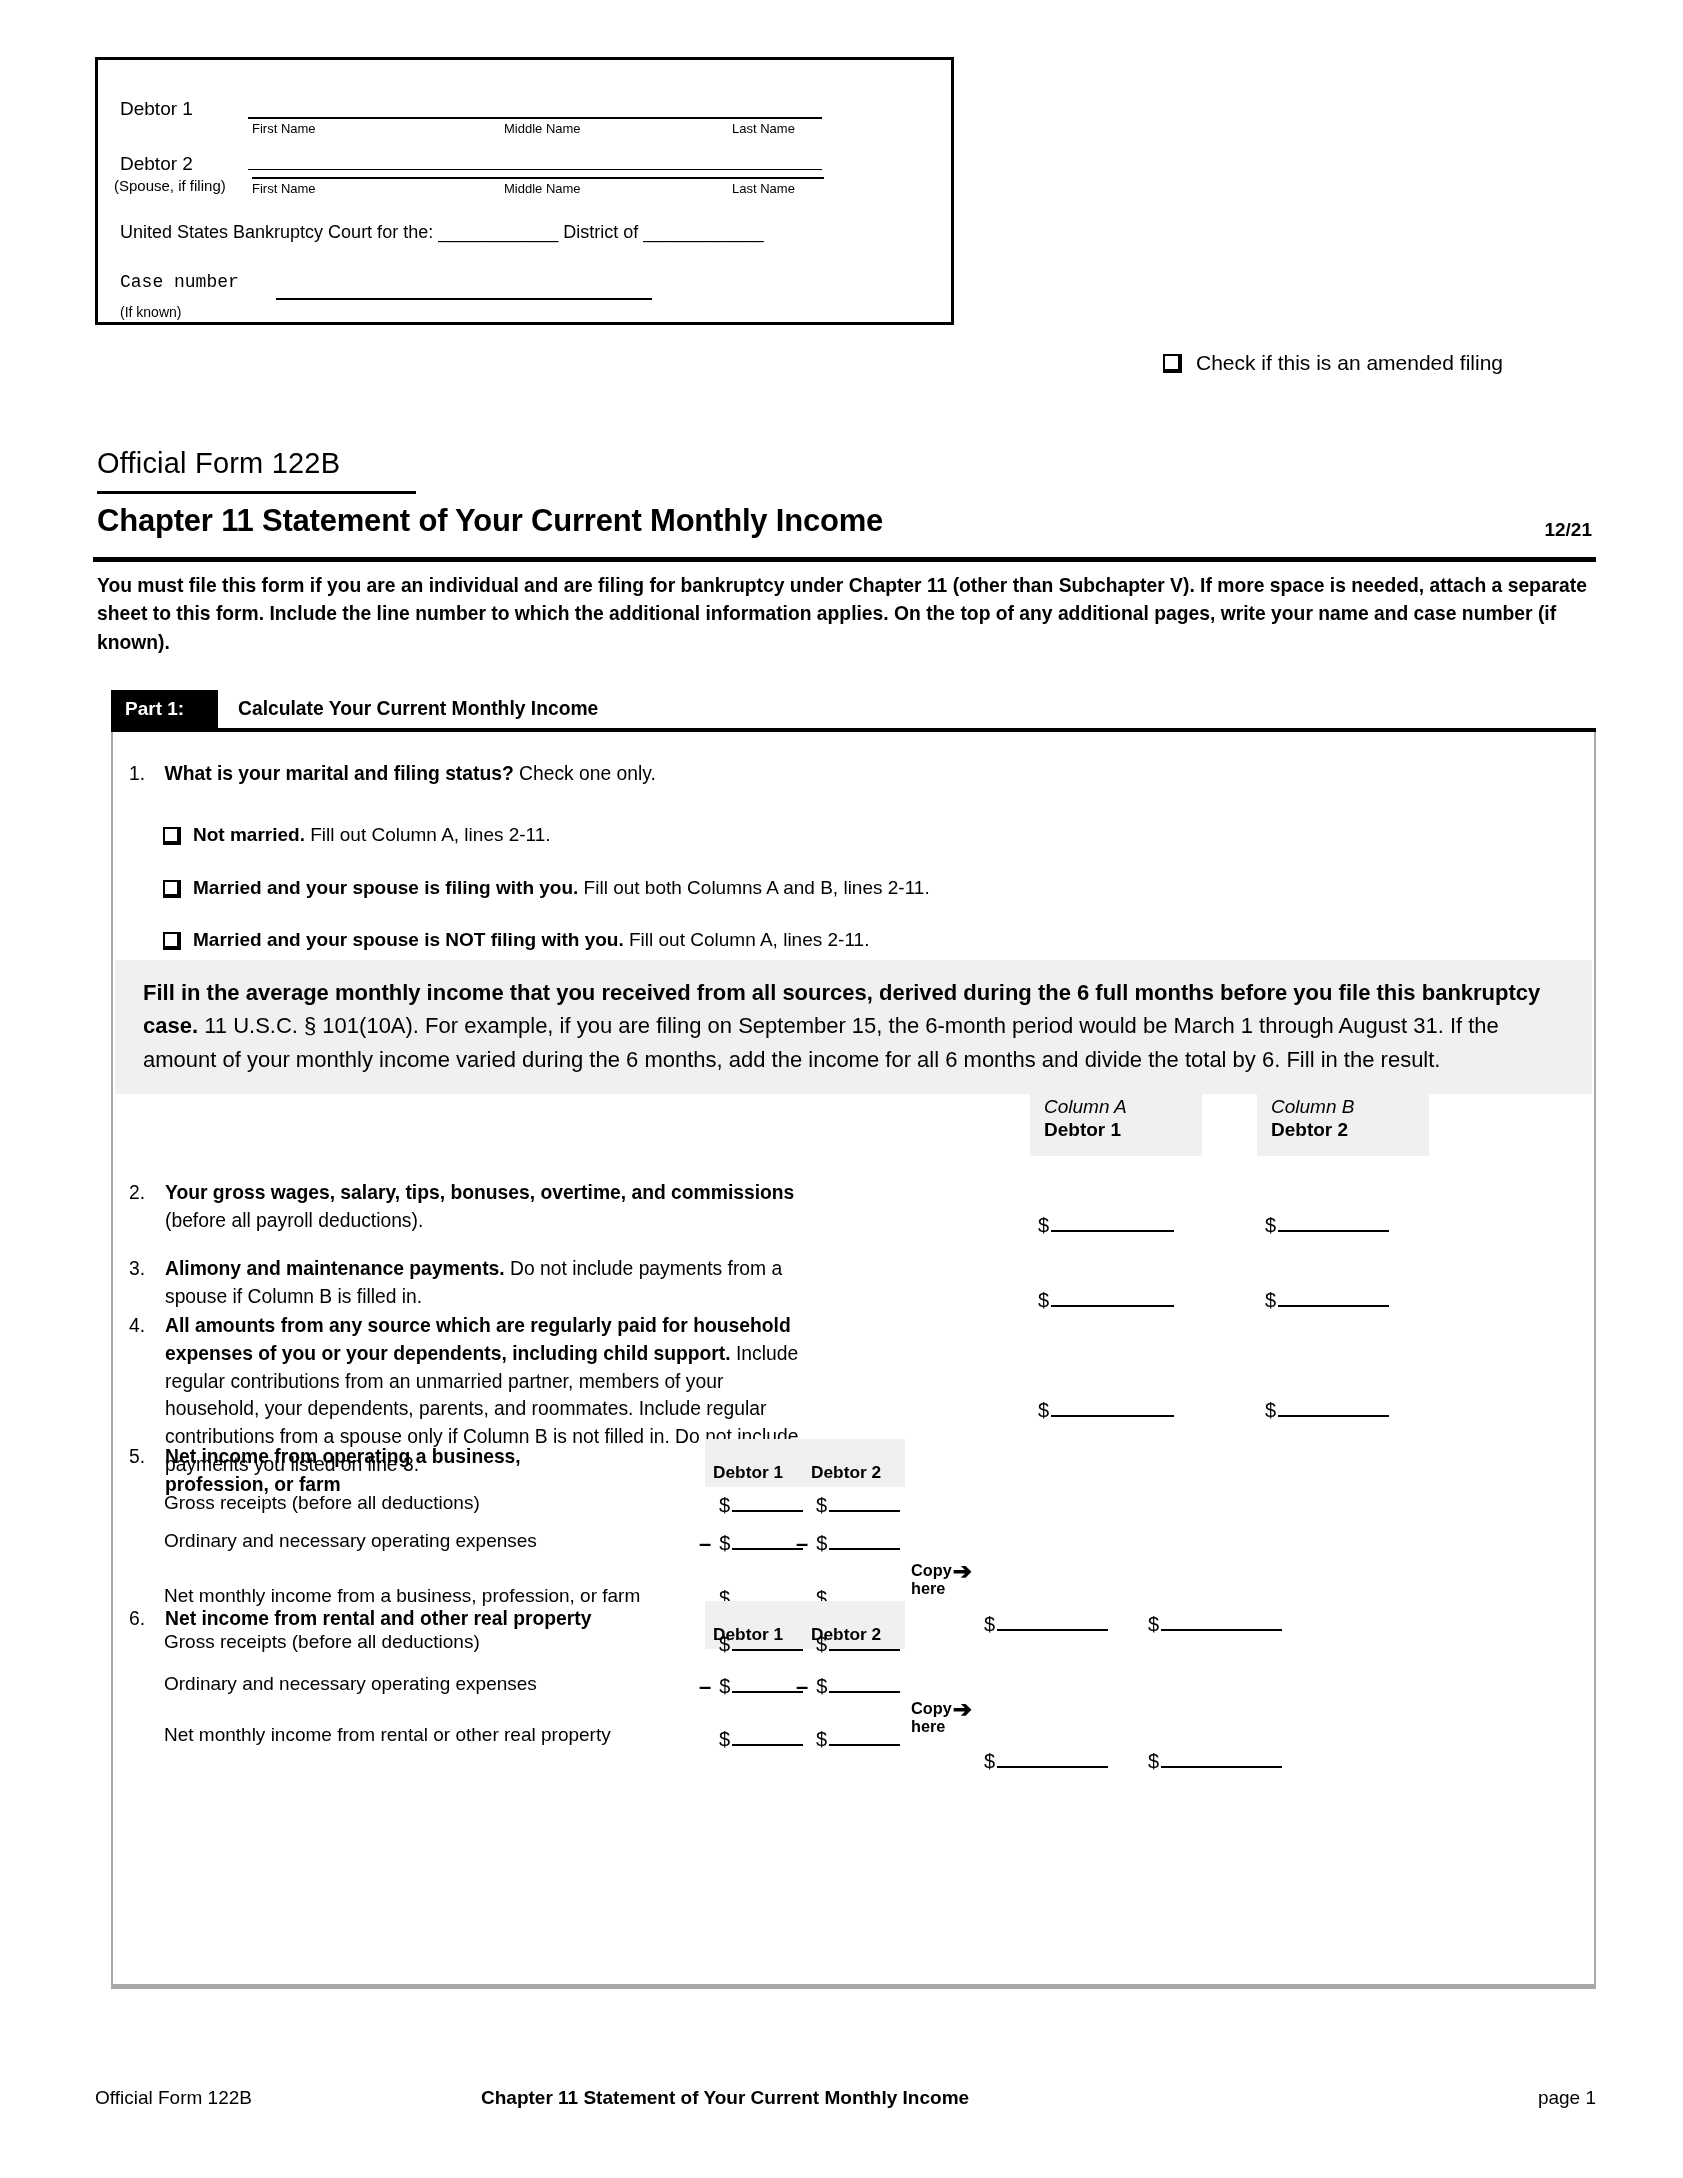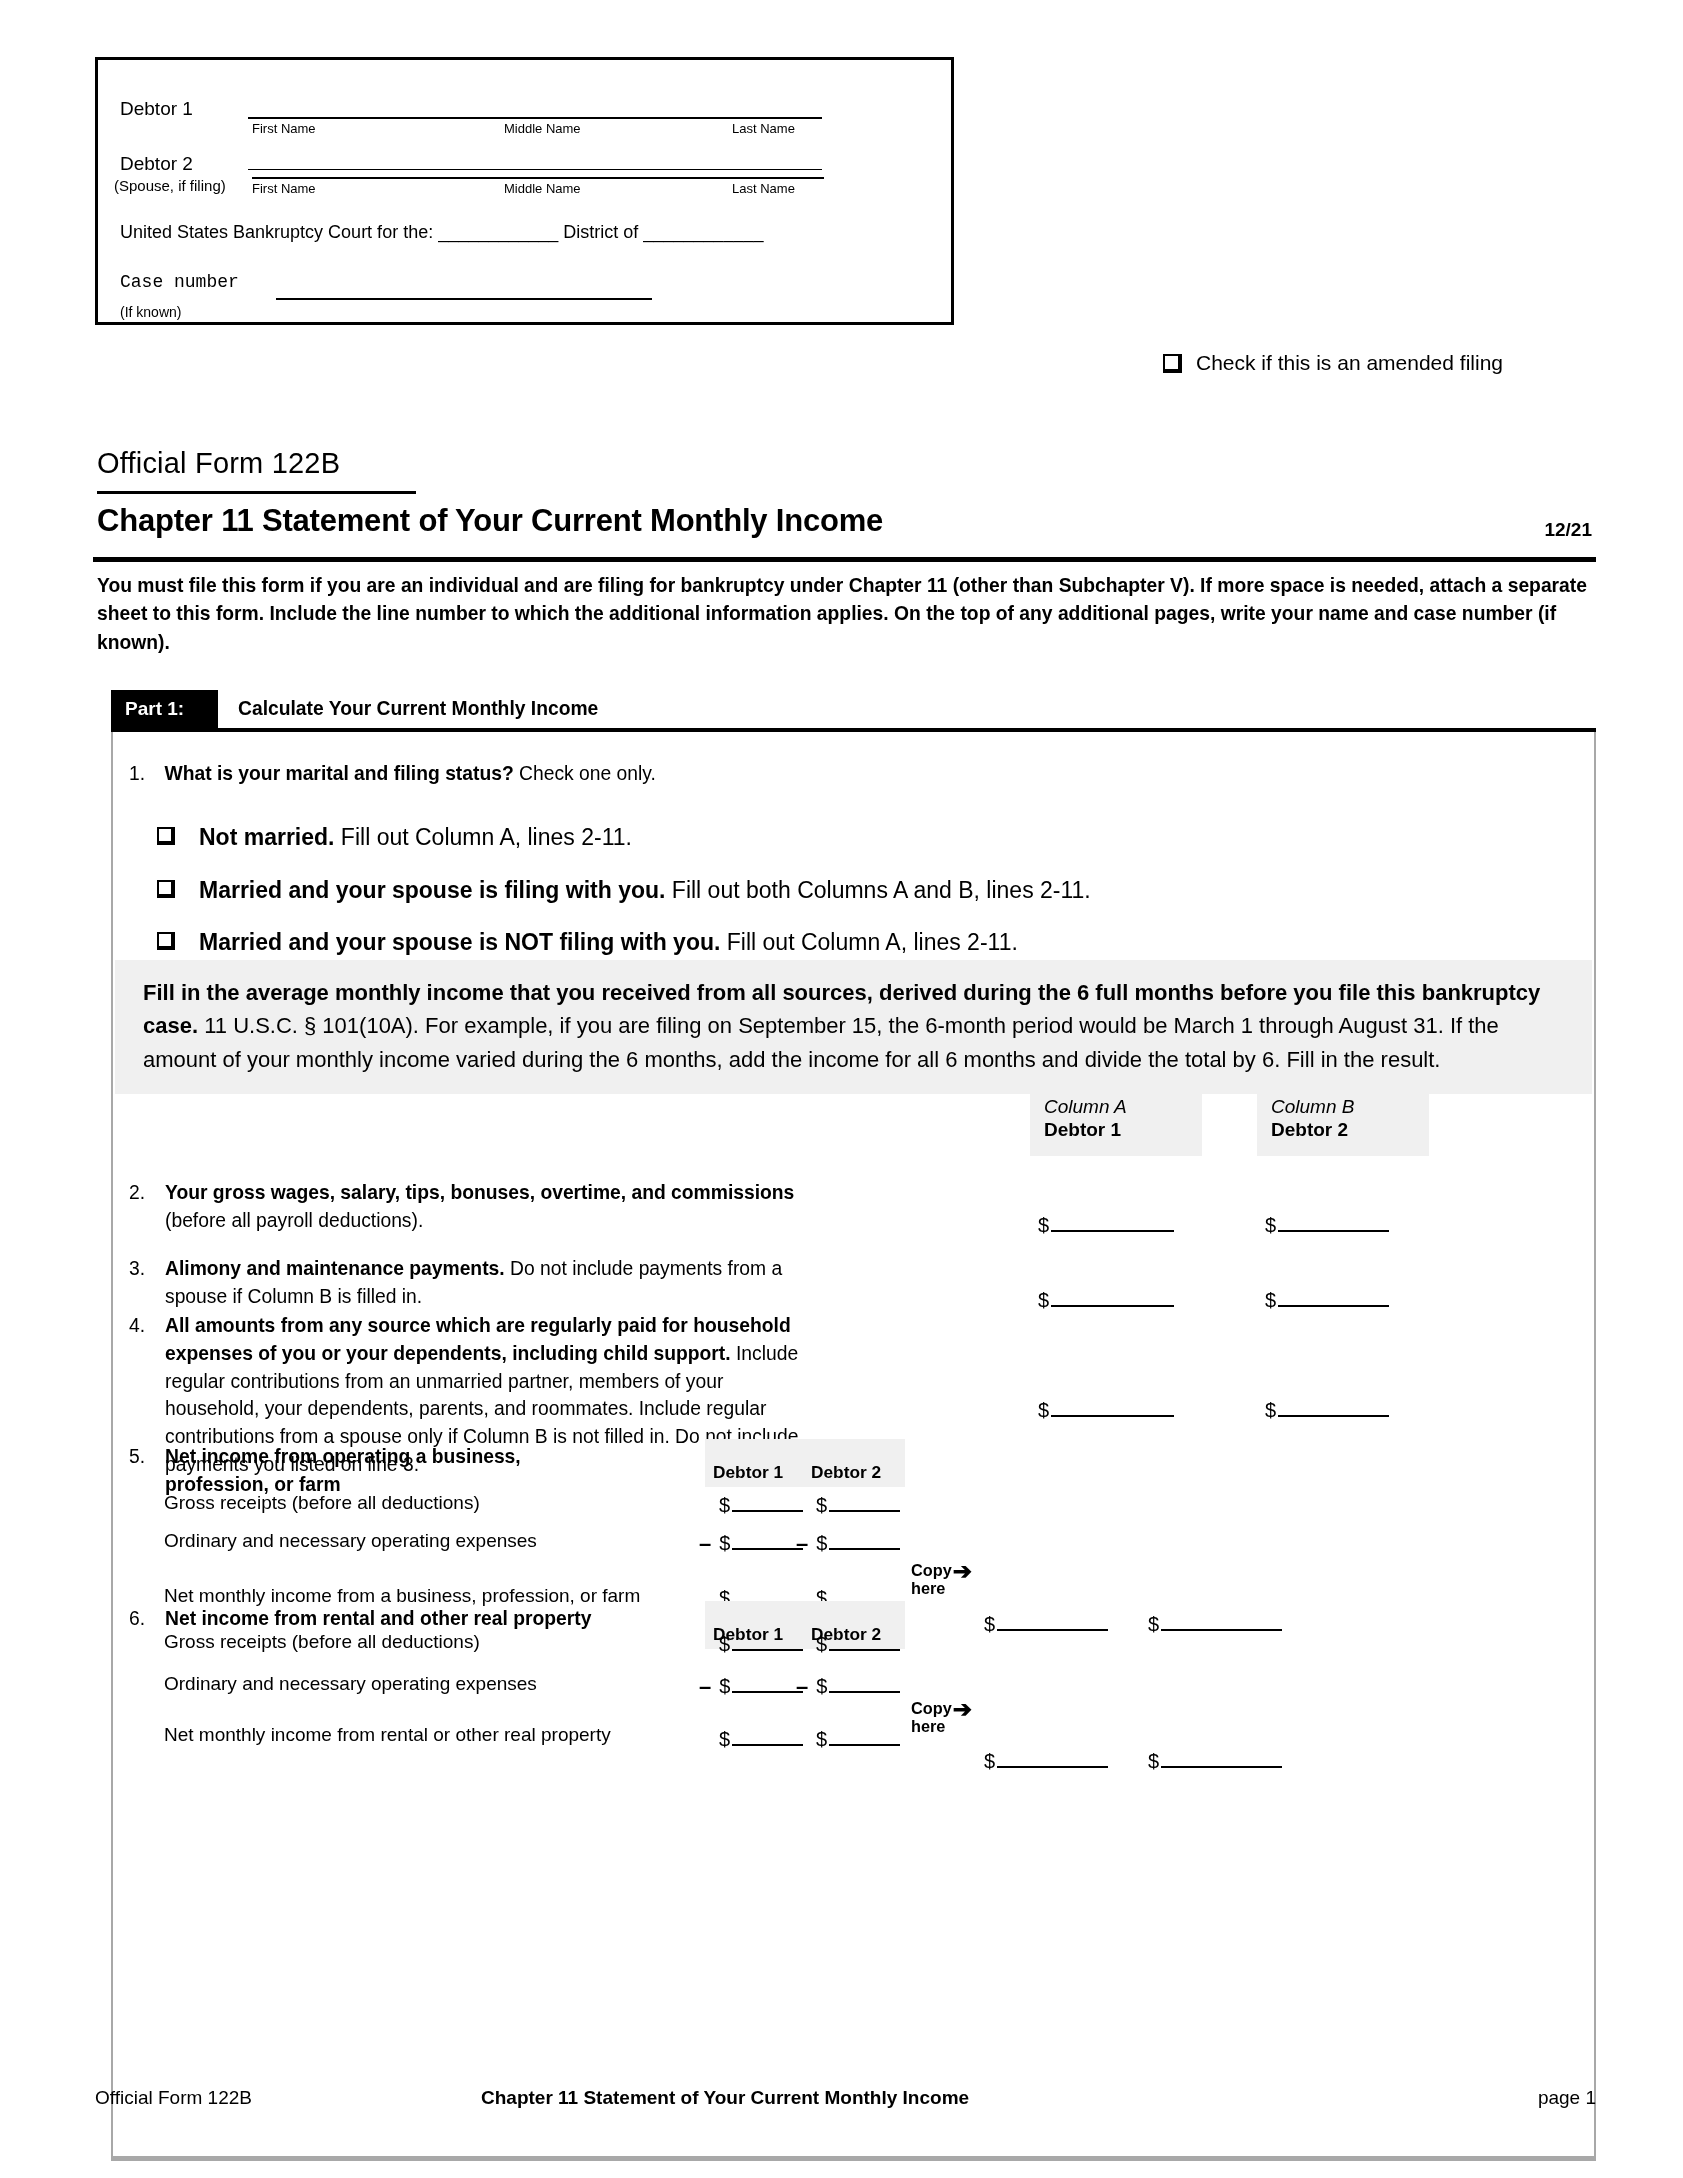--- a/index.html
+++ b/index.html
@@ -192,45 +192,45 @@
     right: 87px;
     border-bottom: 4px solid #000;
   }
 
   
   .part-box {
     position: absolute;
     left: 111px;
     top: 732px;
     right: 87px;
-    height: 1429px;
+    height: 1257px;
     border-left: 2px solid #a8a8a8;
     border-right: 2px solid #a8a8a8;
     border-bottom: 5px solid #a8a8a8;
     box-sizing: border-box;
     background: #fff;
   }
 
   
   .q1 {
     position: absolute;
     left: 16px;
     top: 31px;
     font-size: 19.3px;
   }
   .q1 .num { font-weight: normal; }
   .q1 b { font-weight: bold; }
 
   .opt {
     position: absolute;
-    left: 44px;
+    left: 50px;
     display: flex;
     align-items: flex-start;
-    gap: 24px;
-    font-size: 23px;
+    gap: 12px;
+    font-size: 19px;
   }
   .opt .cbox { margin-top: 3px; width: 18px; height: 18px; }
 
   
   .gray-panel {
     position: absolute;
     left: 2px;
     right: 2px;
     top: 228px;
     background: #f0f0f0;

